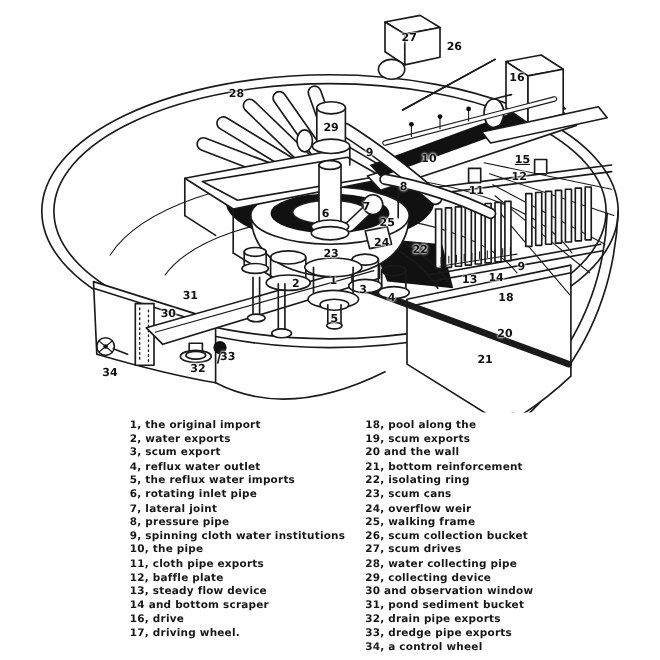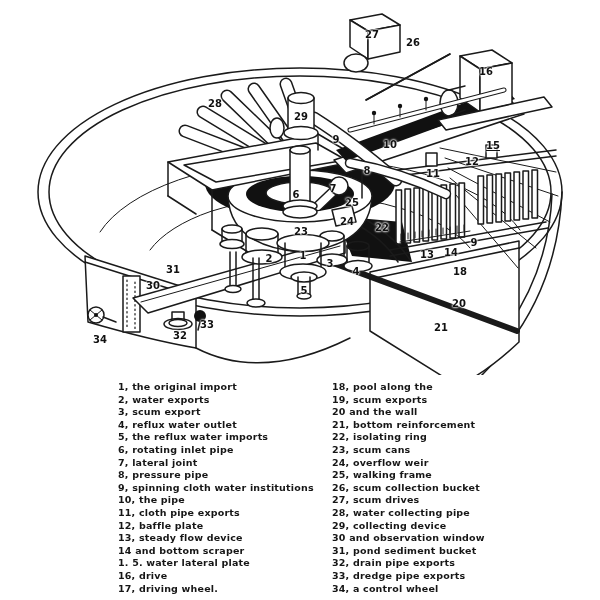--- a/index.html
+++ b/index.html
@@ -247,28 +247,28 @@
       </g>
 
       <g>
         <path d="M253,258 V300 M259,258 V300 M230,252 V286 M236,252 V286"></path>
         <ellipse class="w" cx="256" cy="303" rx="9" ry="4"></ellipse>
         <ellipse class="w" cx="233" cy="289" rx="8" ry="3.5"></ellipse>
       </g>
     </svg>
 
     <div>
-        <span class="callout" style="left: 215px; top: 86px; margin-top: 18px;">28</span>
+        <span class="callout" style="left: 215px; top: 86px;">28</span>
         <span class="callout" style="left: 372px; top: 35px;">27</span>
         <span class="callout" style="left: 413px; top: 43px;">26</span>
-        <span class="callout" style="left: 480px; top: 72px; padding-left: 12px;">16</span>
+        <span class="callout" style="left: 464px; top: 72px; padding-left: 12px;">16</span>
         <span class="callout" style="left: 301px; top: 117px;">29</span>
         <span class="callout" style="left: 336px; top: 140px;">9</span>
         <span class="callout" style="left: 390px; top: 145px;">10</span>
-        <span class="callout" style="left: 493px; top: 146px; text-decoration: underline;">15</span>
+        <span class="callout" style="left: 475px; top: 146px; text-decoration: underline;">15</span>
         <span class="callout" style="left: 472px; top: 162px;">12</span>
         <span class="callout" style="left: 367px; top: 171px;">8</span>
         <span class="callout" style="left: 433px; top: 174px;">11</span>
         <span class="callout" style="left: 333px; top: 189px;">7</span>
         <span class="callout" style="left: 296px; top: 195px;">6</span>
         <span class="callout" style="left: 352px; top: 203px;">25</span>
         <span class="callout" style="left: 347px; top: 222px;">24</span>
         <span class="callout" style="left: 382px; top: 228px;">22</span>
         <span class="callout" style="left: 301px; top: 232px;">23</span>
         <span class="callout" style="left: 474px; top: 243px;">9</span>
@@ -299,21 +299,20 @@
         <div class="legend-item">5, the reflux water imports</div>
         <div class="legend-item">6, rotating inlet pipe</div>
         <div class="legend-item">7, lateral joint</div>
         <div class="legend-item">8, pressure pipe</div>
         <div class="legend-item">9, spinning cloth water institutions</div>
         <div class="legend-item">10, the pipe</div>
         <div class="legend-item">11, cloth pipe exports</div>
         <div class="legend-item">12, baffle plate</div>
         <div class="legend-item">13, steady flow device</div>
         <div class="legend-item">14 and bottom scraper</div>
-        <div class="legend-item">1. 5. water lateral plate</div>
         <div class="legend-item">16, drive</div>
         <div class="legend-item">17, driving wheel.</div>
       </div>
     <div class="col right">
         <div class="legend-item">18, pool along the</div>
         <div class="legend-item">19, scum exports</div>
         <div class="legend-item">20 and the wall</div>
         <div class="legend-item">21, bottom reinforcement</div>
         <div class="legend-item">22, isolating ring</div>
         <div class="legend-item">23, scum cans</div>

